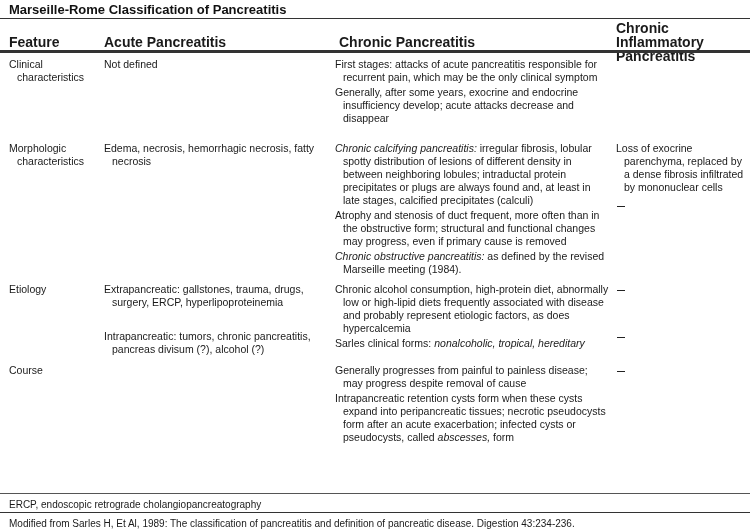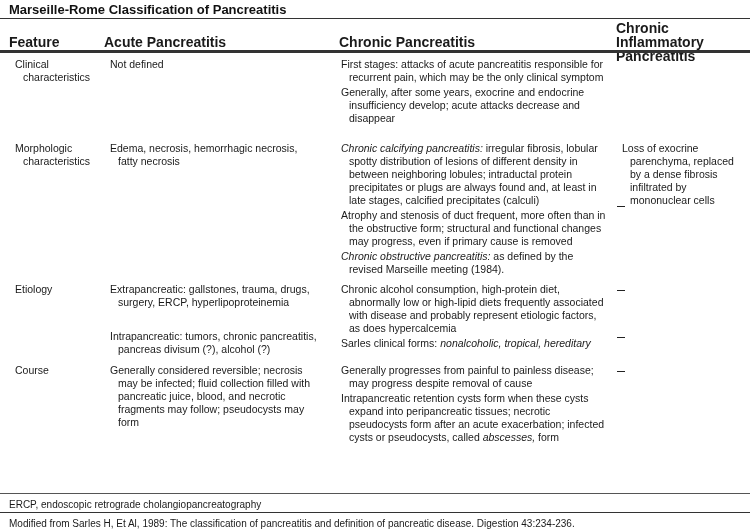--- a/index.html
+++ b/index.html
@@ -10,21 +10,21 @@
     position: relative;
   }
   .title {
     position: absolute; left: 9px; top: 2px;
     font-weight: bold; font-size: 13px; line-height: 16px; color: #111;
   }
   .rule-top { position: absolute; left: 0; top: 18px; width: 750px; height: 0; border-top: 1.5px solid #333; }
   .hdr { position: absolute; font-weight: bold; font-size: 14px; line-height: 14px; }
   .rule-hdr { position: absolute; left: 0; top: 50px; width: 750px; height: 0; border-top: 3px solid #333; }
   .cell { position: absolute; }
-  .p { padding-left: 8px; text-indent: -8px; margin: 0 0 2px 6px; }
+  .p { padding-left: 8px; text-indent: -8px; margin: 0 0 2px 0; }
   .p + .p { margin-top: 0; }
   .it { font-style: italic; }
   .dash { position: absolute; width: 8px; height: 0; border-top: 1.5px solid #222; }
   .rule-mid { position: absolute; left: 0; width: 750px; height: 0; border-top: 1px solid #555; }
   .rule-bot { position: absolute; left: 0; width: 750px; height: 0; border-top: 1.5px solid #333; }
   .foot { position: absolute; left: 9px; font-size: 10px; }
   .c0 { left: 9px; width: 100px; }
   .c1 { left: 104px; width: 215px; }
   .c2 { left: 335px; width: 275px; }
   .c3 { left: 616px; width: 130px; }
@@ -97,21 +97,20 @@
   </div>
   <div class="dash" style="left:617px; top:290px;"></div>
   <div class="dash" style="left:617px; top:337px;"></div>
 </div>
 
 <div>
   <div class="cell c0" style="top:364px;">
     <div class="p">Course</div>
   </div>
   <div class="cell c1" style="top:364px;">
-    <div class="p">Generally considered reversible; necrosis may be infected; fluid collection filled with pancreatic juice, blood, and necrotic fragments may follow; pseudocysts may form</div>
   </div>
   <div class="cell c2" style="top:364px;">
     <div class="p">Generally progresses from painful to painless disease; may progress despite removal of cause</div>
     <div class="p"><span>Intrapancreatic retention cysts form when these cysts expand into peripancreatic tissues; necrotic pseudocysts form after an acute exacerbation; infected cysts or pseudocysts, called </span><span class="it">abscesses,</span><span> form</span></div>
   </div>
   <div class="dash" style="left:617px; top:371px;"></div>
 </div>
 
 <div class="rule-mid" style="top:493px;"></div>
 <div class="foot" style="top:498px;">ERCP, endoscopic retrograde cholangiopancreatography</div>

